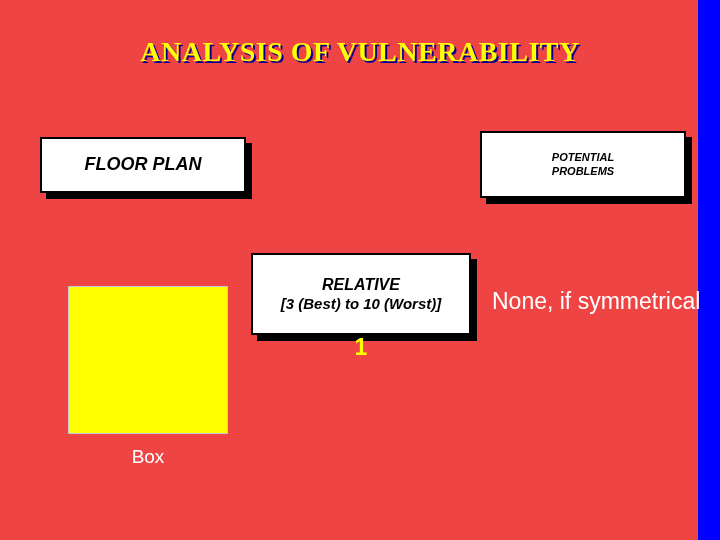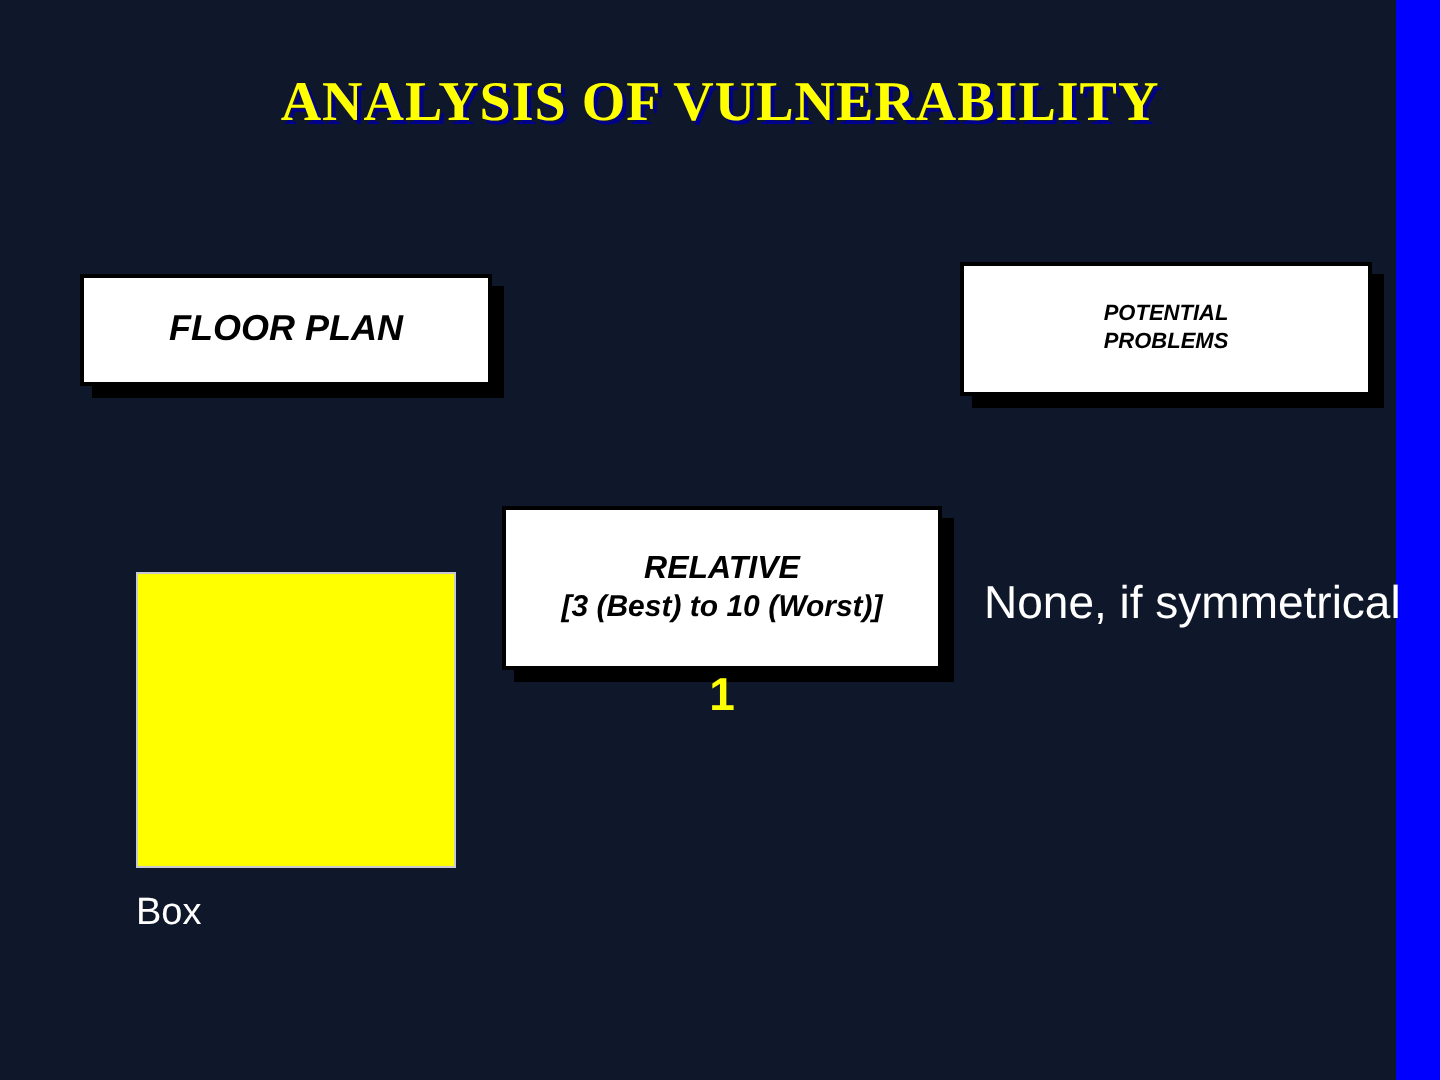--- a/index.html
+++ b/index.html
@@ -10,21 +10,21 @@
     width: 720px;
     height: 540px;
     background: #0000ff;
     font-family: "Liberation Sans", sans-serif;
     overflow: hidden;
   }
   #slide {
     position: relative;
     width: 698px;
     height: 540px;
-    background: #0f172a;
+    background: #ef4444;
   }
 
   
   .slide-title {
     position: absolute;
     left: 0;
     top: 36px;
     width: 720px;
     text-align: center;
     font-family: "Liberation Serif", "DejaVu Serif", serif;
@@ -124,20 +124,21 @@
     height: 148px;
     background: #ffff00;
     border: 1px solid #c8c8d2;
     box-sizing: border-box;
   }
   .shape-caption {
     position: absolute;
     left: 68px;
     top: 446px;
     width: 160px;
+    text-align: center;
     font-family: "Liberation Sans", sans-serif;
     font-size: 19px;
     color: #ffffff;
   }
 </style>
 </head>
 <body>
 
 <div id="slide">
 

